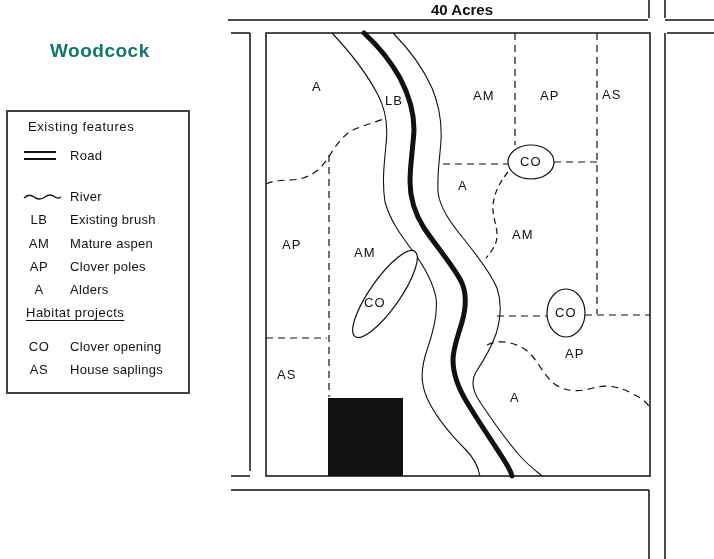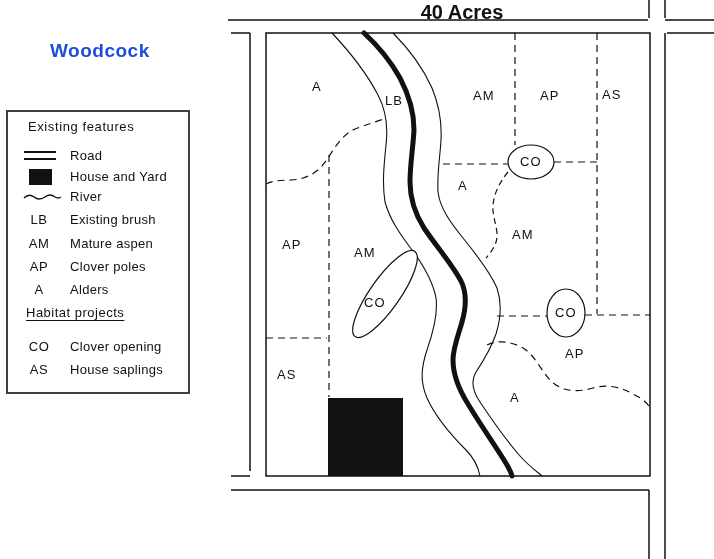--- a/index.html
+++ b/index.html
@@ -3,25 +3,25 @@
 <meta charset="utf-8">
 <style>
   html,body{margin:0;padding:0;background:#ffffff;}
   .canvas{
     position:relative;width:714px;height:559px;background:#ffffff;overflow:hidden;
     font-family:"Liberation Sans","DejaVu Sans",sans-serif;color:#111111;
   }
   .abs{position:absolute;}
   .page-title{
     position:absolute;left:50px;top:40px;font-size:19px;font-weight:bold;
-    color:#1d4ed8;letter-spacing:0.5px;
+    color:#0f766e;letter-spacing:0.5px;
   }
   .map-title{
     position:absolute;left:402px;top:1px;width:120px;text-align:center;
-    font-size:20px;font-weight:bold;color:#111111;
+    font-size:15px;font-weight:bold;color:#111111;
   }
   
   .legend{
     position:absolute;left:6px;top:110px;width:180px;height:280px;
     border:2px solid #404040;background:#ffffff;font-size:13px;
   }
   .lg-title{position:absolute;left:20px;top:7px;letter-spacing:0.6px;}
   .lg-row{position:absolute;left:0;width:178px;height:18px;padding-left:39px;}
   .lg-sym{position:absolute;left:10px;top:0;width:46px;height:16px;}
   .lg-label{position:absolute;left:62px;top:0;white-space:nowrap;letter-spacing:0.3px;}
@@ -49,26 +49,20 @@
     <div class="lg-row" style="top:36px;">
       <span class="lg-sym">
         <span class="sym-road">
             <span class="rl" style="top:0;"></span>
             <span class="rl" style="top:7px;"></span>
           </span>
       </span>
       <span class="lg-label">Road</span>
     </div>
 
-    <div class="lg-row" style="top:57px;">
-      <span class="lg-sym">
-        <span class="sym-house"></span>
-      </span>
-      <span class="lg-label">House and Yard</span>
-    </div>
 
     <div class="lg-row" style="top:77px;">
       <span class="lg-sym">
         <svg width="46" height="16" viewBox="0 0 46 16">
           <path d="M6 9 Q11 4 16 8 Q21 12 27 8 Q32 4 37 8 Q40 10 43 8" fill="none" stroke="#111" stroke-width="1.4"></path>
         </svg>
       </span>
       <span class="lg-label">River</span>
     </div>
 

